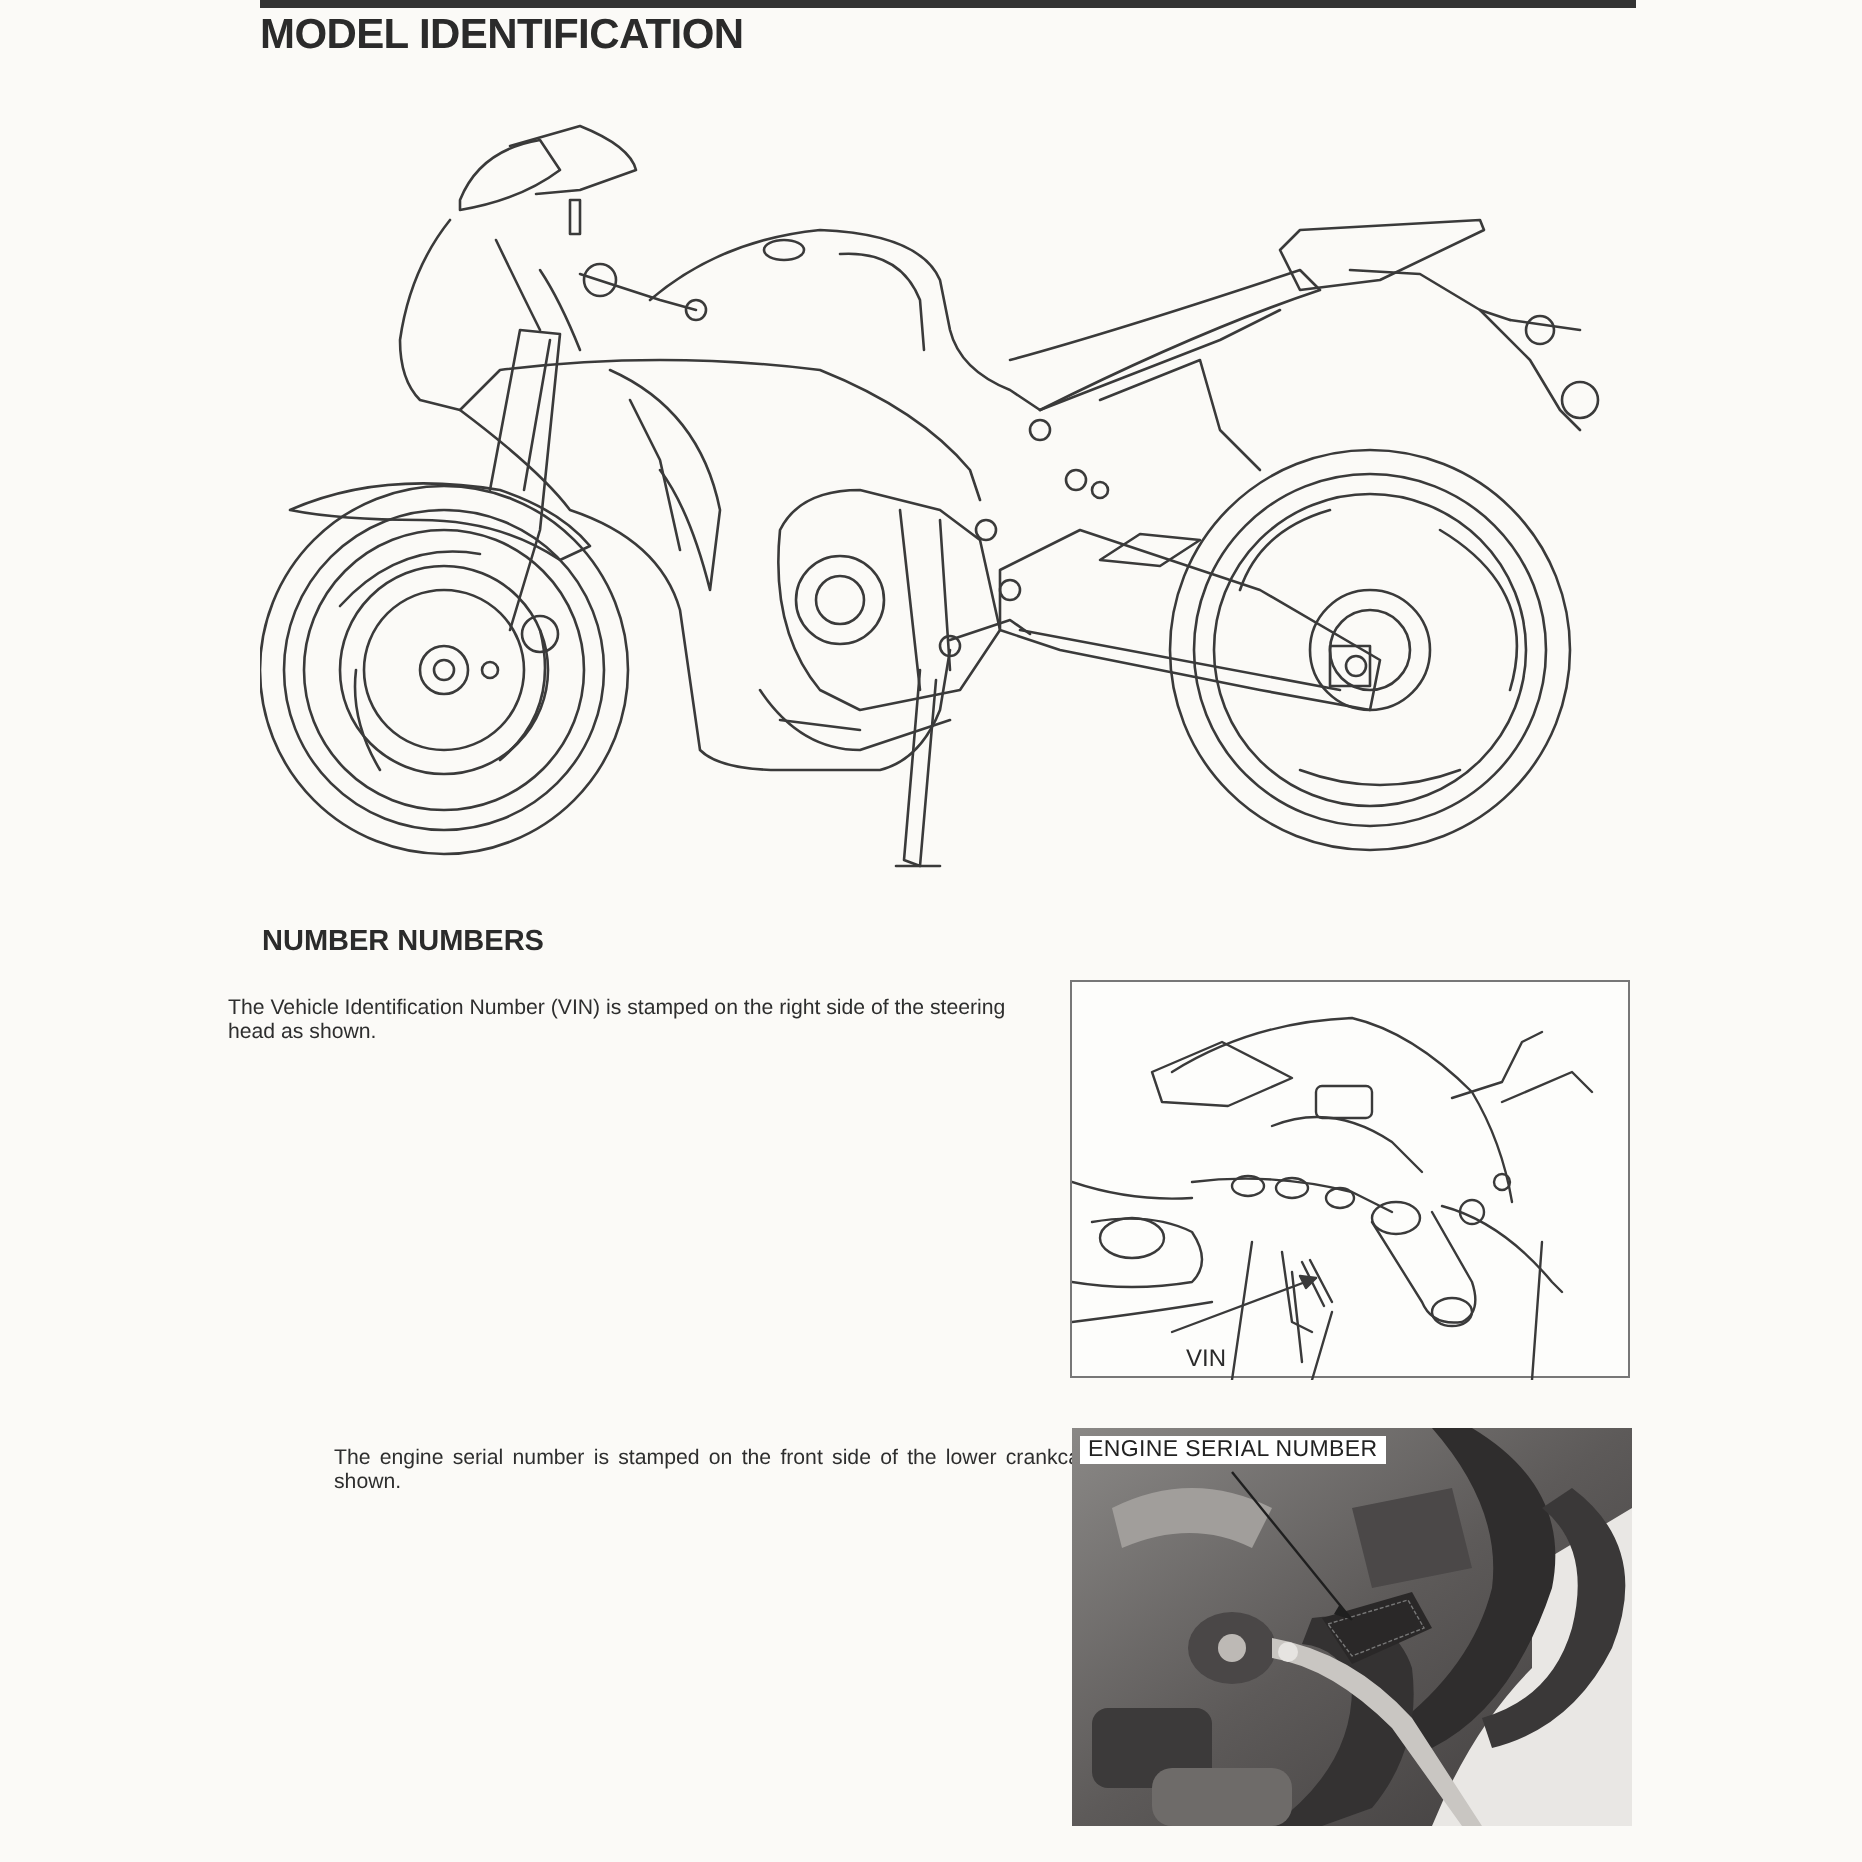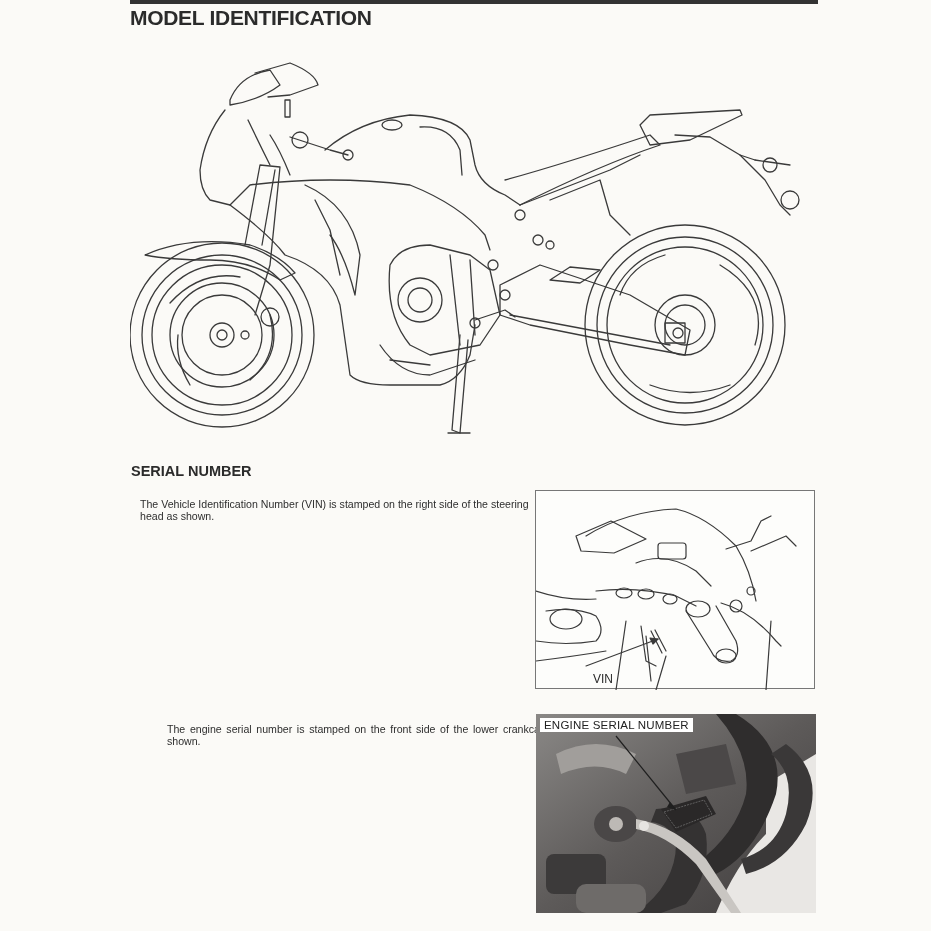--- a/index.html
+++ b/index.html
@@ -3,21 +3,21 @@
 <meta charset="utf-8">
 <style>
   html,body{margin:0;padding:0;}
   body{width:931px;height:931px;background:#fbfaf7;position:relative;overflow:hidden;font-family:"Liberation Sans",sans-serif;color:#2a2a2a;}
   .page{position:absolute;left:0;top:0;width:807px;height:931px;}
   .top-rule{position:absolute;left:130px;top:0;width:688px;height:4px;background:#333;}
   .page-title{position:absolute;left:130px;top:6px;font-size:21px;font-weight:bold;letter-spacing:-0.3px;color:#2b2b2b;margin:0;}
   .moto{position:absolute;left:130px;top:55px;width:690px;height:390px;}
   .section-title{position:absolute;left:131px;top:463px;font-size:14.5px;font-weight:bold;color:#2b2b2b;margin:0;}
   .para{position:absolute;font-size:10.6px;line-height:12px;color:#2e2e2e;}
-  .para-vin{left:140px;top:487px;width:400px;}
+  .para-vin{left:114px;top:487px;width:400px;}
   .para-engine{left:131px;top:712px;width:400px;text-align:justify;margin-left:36px;}
   .fig-vin{position:absolute;left:535px;top:490px;width:280px;height:199px;border:1.5px solid #777;background:#fdfdfb;box-sizing:border-box;}
   .fig-vin svg{position:absolute;left:0;top:0;}
   .vin-label{position:absolute;left:32px;top:181px;font-size:12px;color:#2a2a2a;margin-left:25px;}
   .fig-engine{position:absolute;left:536px;top:714px;width:280px;height:199px;overflow:hidden;background:#d946ef;}
   .fig-engine svg{position:absolute;left:0;top:0;}
   .engine-label{position:absolute;left:4px;top:4px;background:#fff;padding:1px 4px;font-size:11.5px;color:#222;letter-spacing:0.2px;}
 </style>
 </head>
 <body>
@@ -112,21 +112,21 @@
       <path d="M490 240 Q500 210 535 200"></path>
     </g>
 
     <path d="M345 265 L375 255 L385 262"></path>
     <circle cx="345" cy="268" r="5"></circle>
 
     <path d="M330 280 L322 375 L330 378 L338 285"></path>
     <path d="M318 378 L340 378"></path>
   </svg>
 
-  <h2 class="section-title">SERIAL NUMBER</h2>
+  <h2 class="section-title">NUMBER NUMBERS</h2>
 
   <p class="para para-vin">The Vehicle Identification Number (VIN) is stamped on the right side of the steering head as shown.</p>
 
   <div class="fig-vin">
     <svg width="280" height="199" viewBox="0 0 280 199" fill="none" stroke="#3a3a3a" stroke-width="1.2" stroke-linejoin="round" stroke-linecap="round">
 
       <path d="M50 45 Q90 20 140 18 Q170 25 200 55 Q215 80 220 110"></path>
       <path d="M40 45 L75 30 L110 48 L78 62 L45 60Z"></path>
 
       <path d="M190 58 L215 50 L225 30 L235 25"></path>

